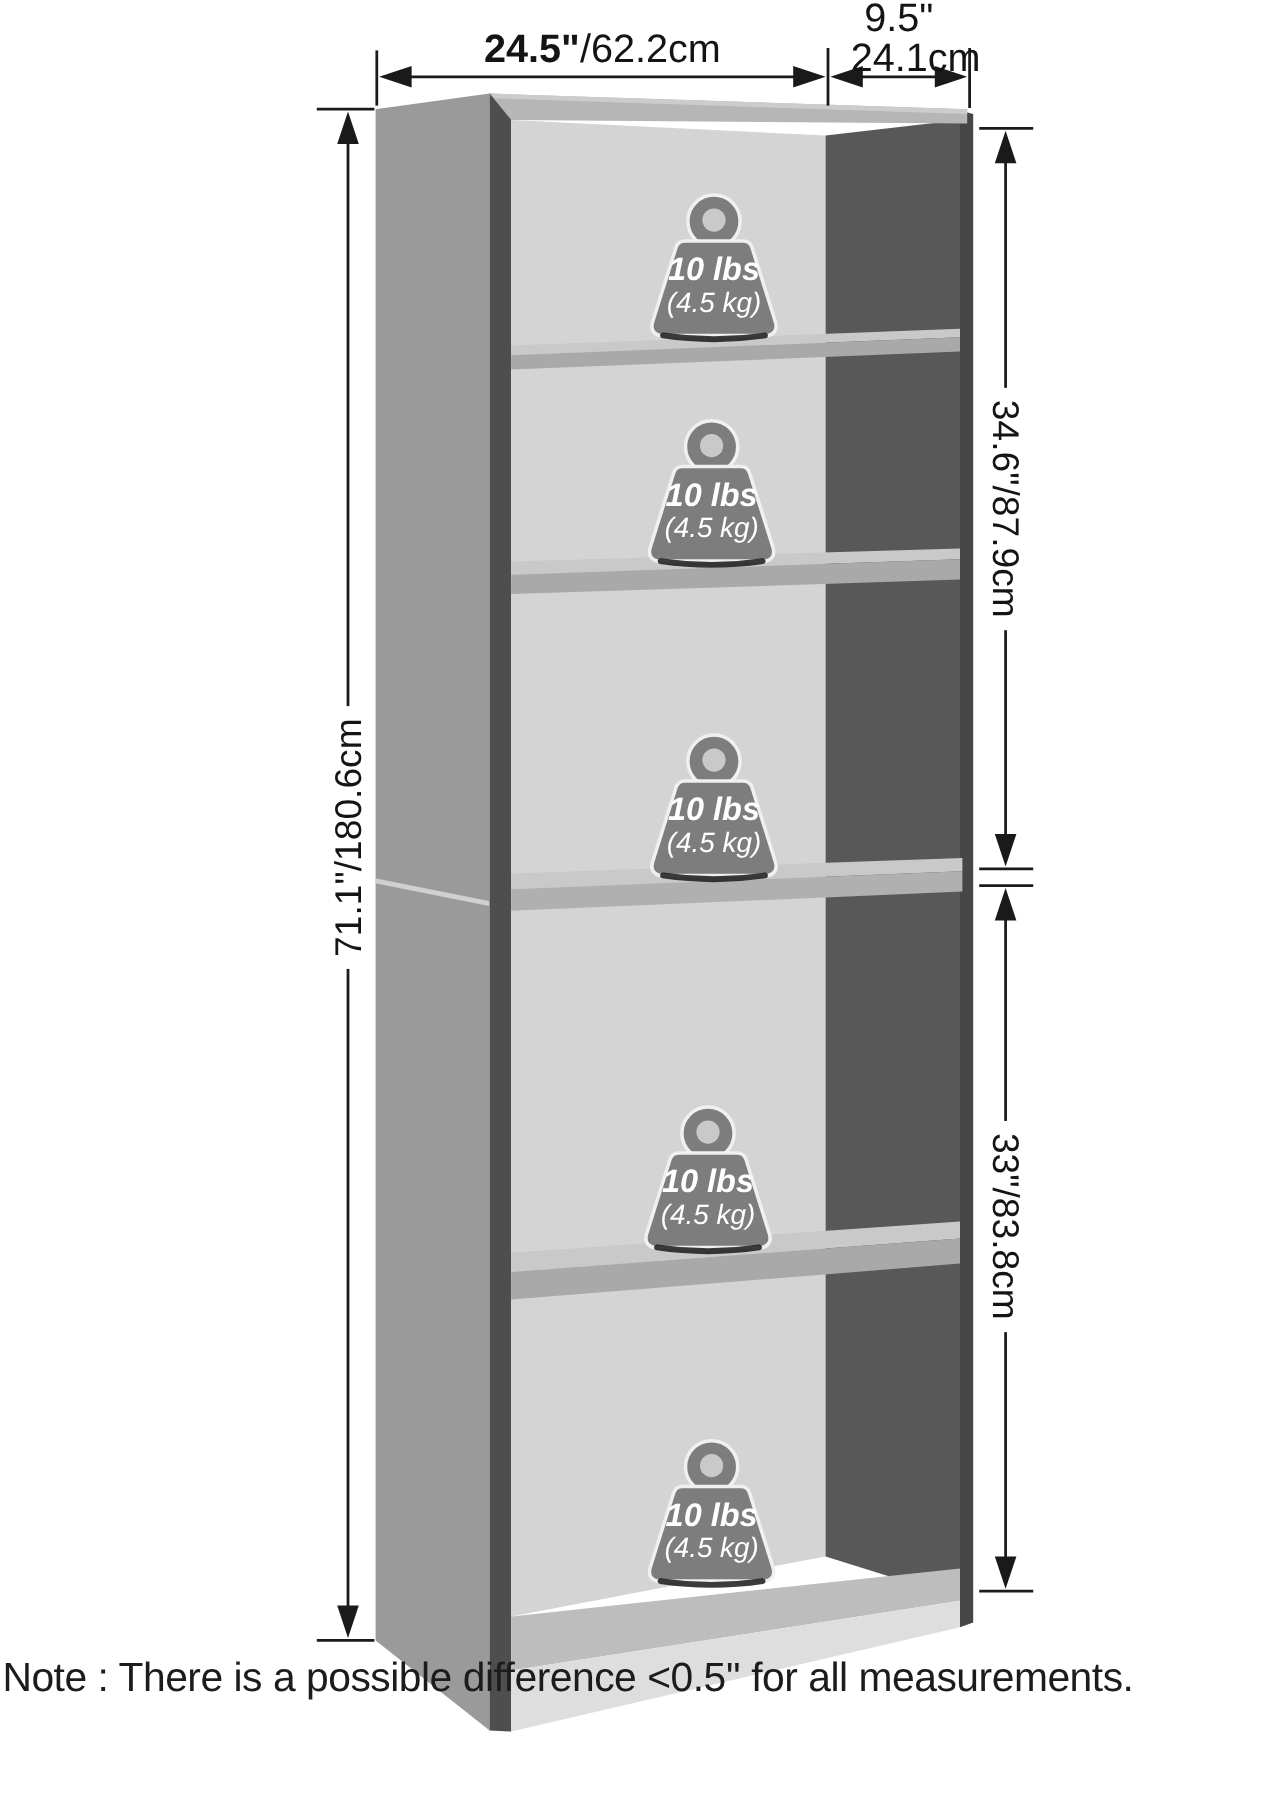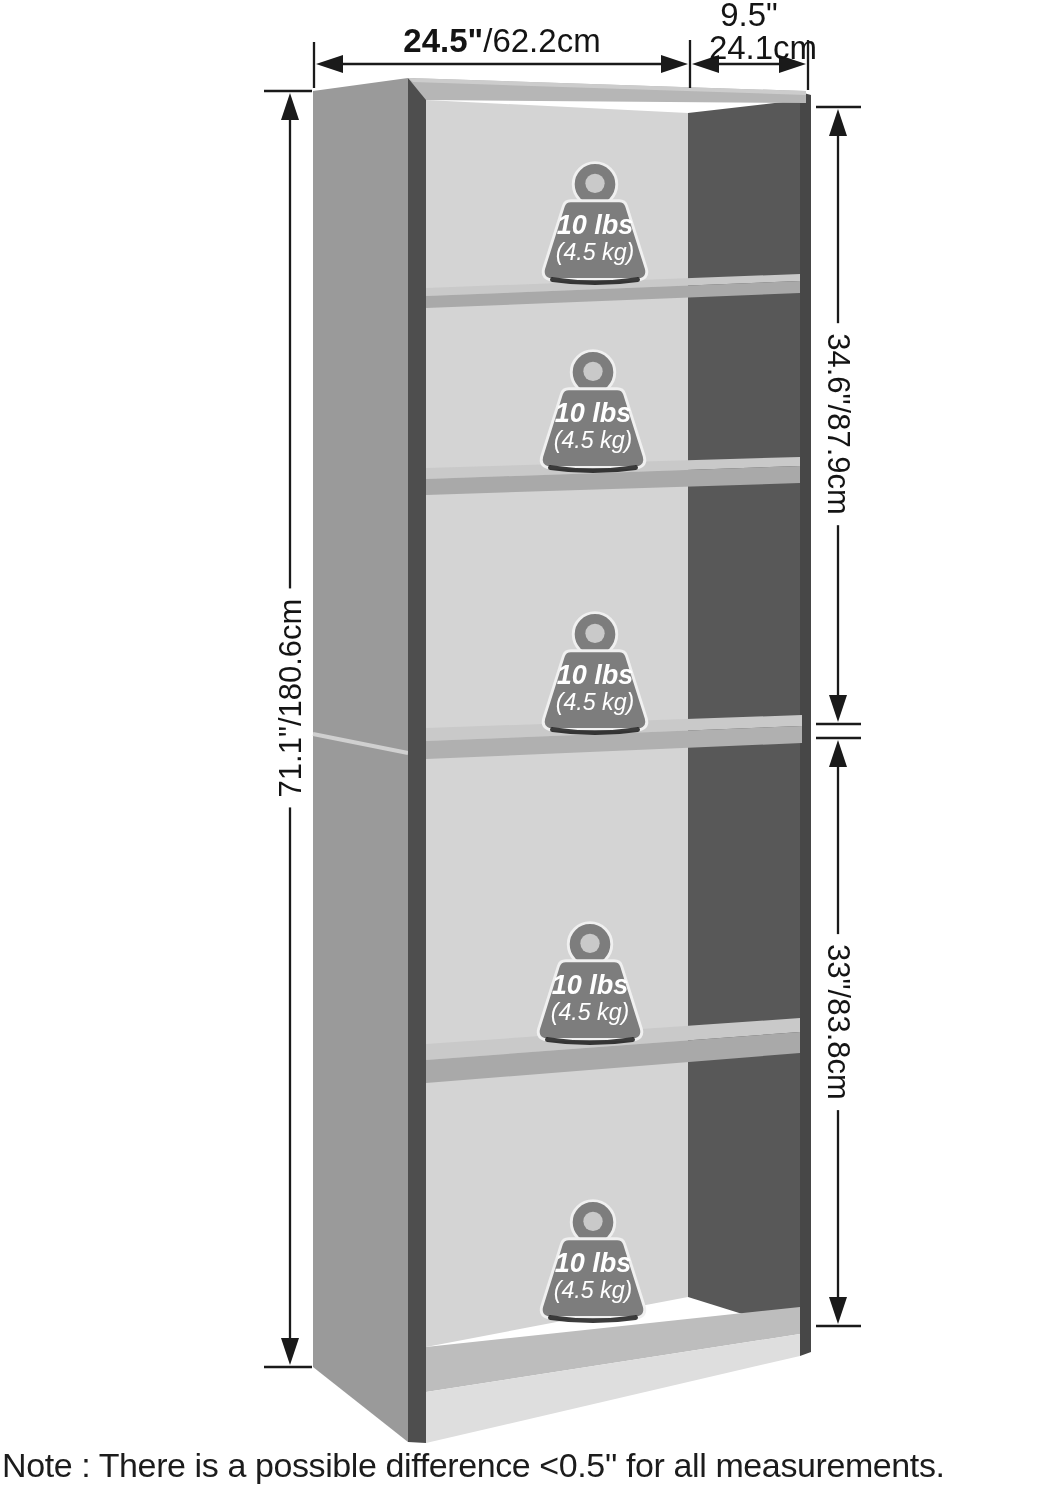--- a/index.html
+++ b/index.html
@@ -16,21 +16,21 @@
   }
   .rot-ccw{transform:translate(-50%,-50%) rotate(-90deg);}
   .rot-cw{transform:translate(-50%,-50%) rotate(90deg);}
   .center{text-align:center;}
   .weight{position:absolute;width:116px;height:126px;font-style:italic;}
   .weight svg{display:block;width:116px;height:126px;}
   .weight text{font-family:"Liberation Sans","DejaVu Sans",sans-serif;}
   .wt-main{font-weight:700;font-size:28px;}
   .wt-sub{font-size:24px;}
   .note{
-    position:absolute;left:2px;top:1446px;font-size:34px;letter-spacing:-0.4px;
+    position:absolute;left:2px;top:1379px;font-size:34px;letter-spacing:-0.4px;
     color:#1c1c1c;white-space:nowrap;
   }
 </style>
 </head>
 <body>
 
 <div class="stage">
 
   <svg class="layer" width="1057" height="1500" viewBox="0 0 1057 1500">
 

